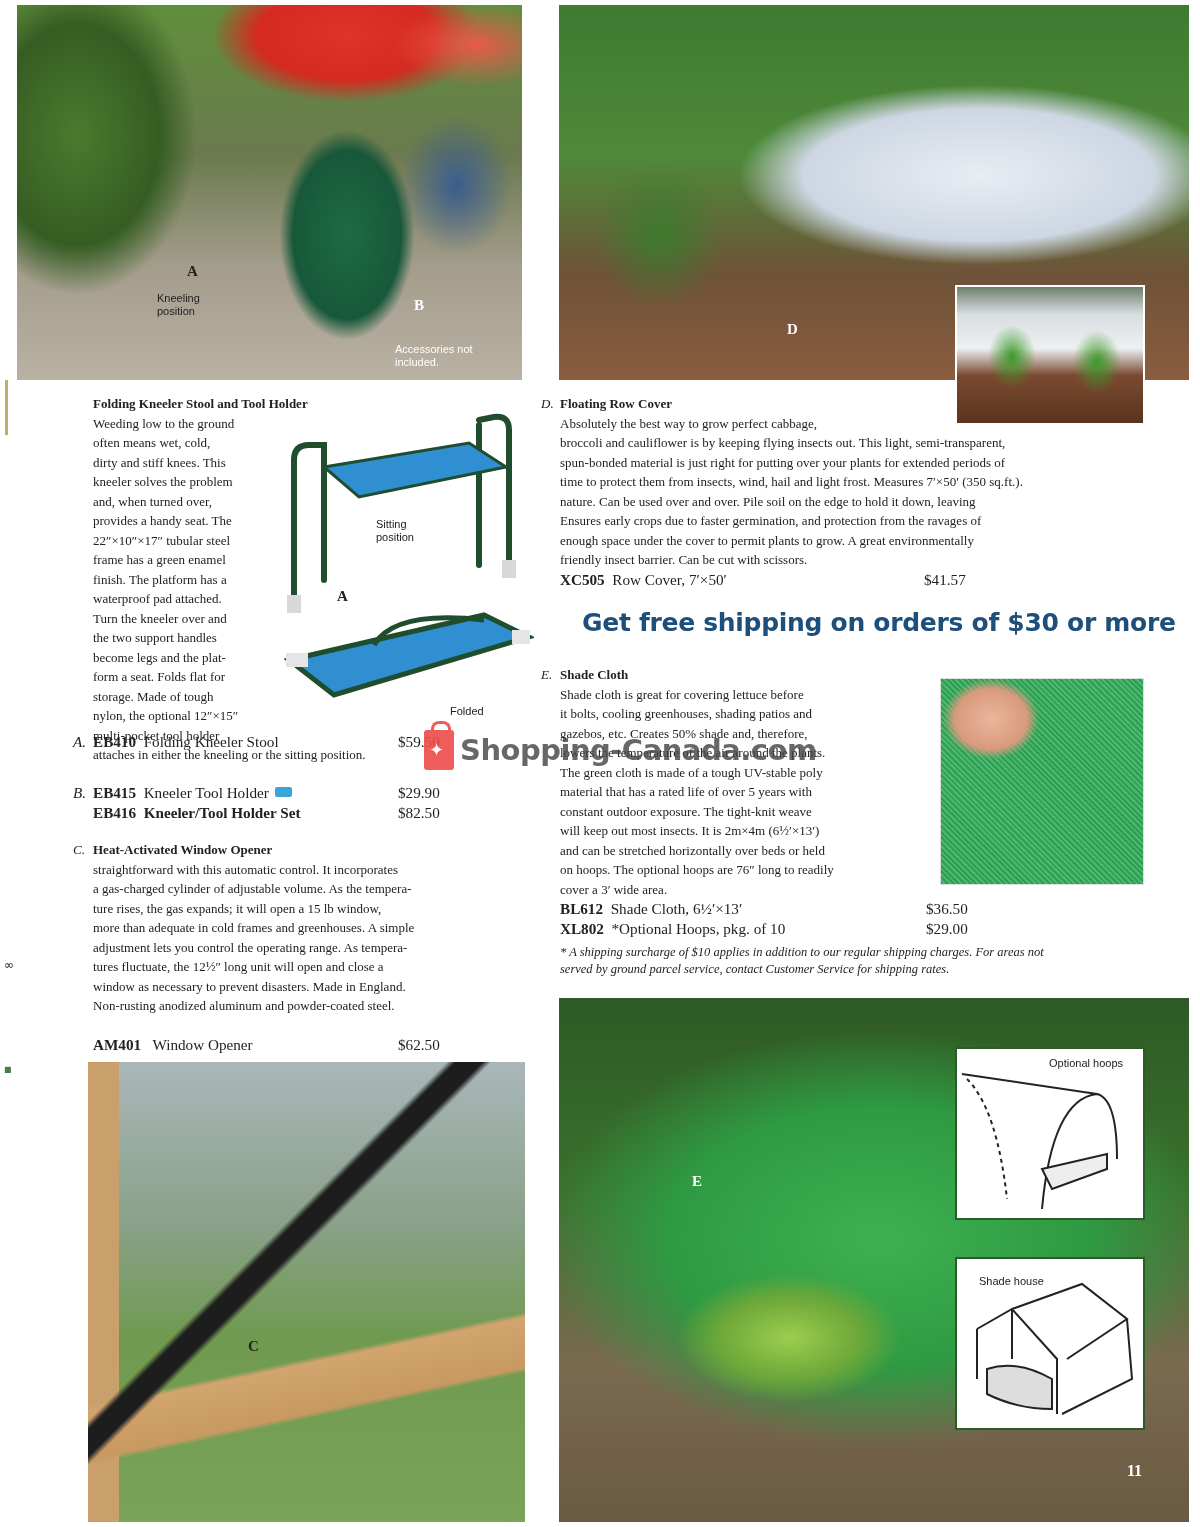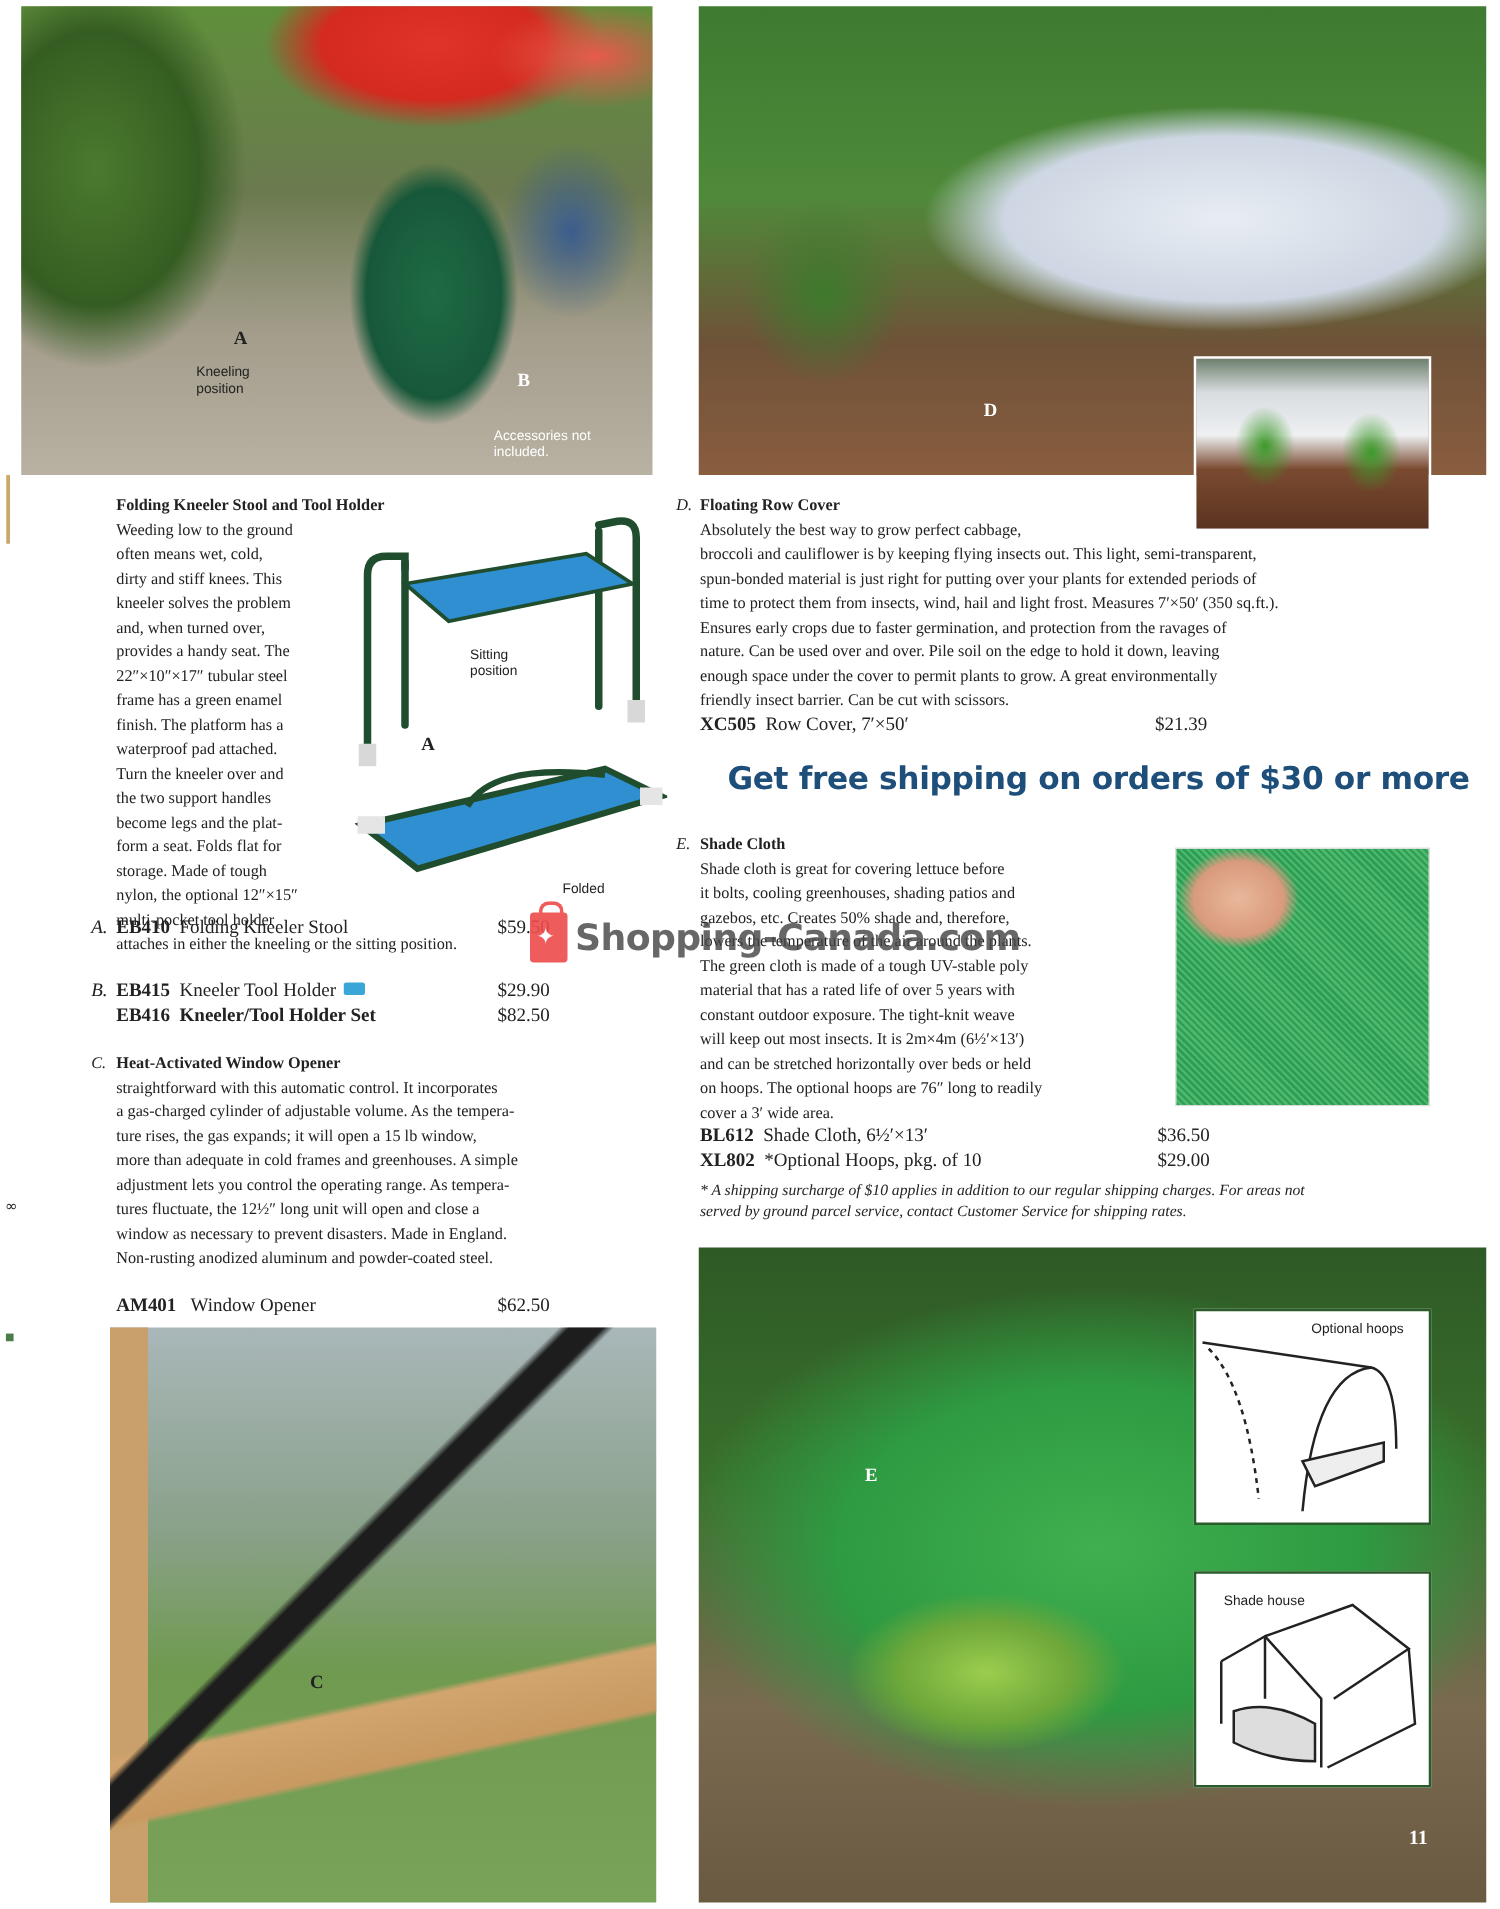--- a/index.html
+++ b/index.html
@@ -206,28 +206,28 @@
   <span class="price" style="left:305px;">$62.50</span>
 </div>
 
 <div class="block" style="left:560px;top:394px;width:600px;white-space:nowrap;">
   <span class="letter" style="left:-19px;top:0;">D.</span>
   <div class="title">Floating Row Cover</div>
   <p>Absolutely the best way to grow perfect cabbage,</p>
   <p>broccoli and cauliflower is by keeping flying insects out. This light, semi-transparent,</p>
   <p>spun-bonded material is just right for putting over your plants for extended periods of</p>
   <p>time to protect them from insects, wind, hail and light frost. Measures 7′×50′ (350 sq.ft.).</p>
+  <p>nature. Can be used over and over. Pile soil on the edge to hold it down, leaving</p>
   <p>Ensures early crops due to faster germination, and protection from the ravages of</p>
-  <p>nature. Can be used over and over. Pile soil on the edge to hold it down, leaving</p>
   <p>enough space under the cover to permit plants to grow. A great environmentally</p>
   <p>friendly insect barrier. Can be cut with scissors.</p>
 </div>
 <div class="sku-line" style="left:560px;top:570px;width:420px;">
   <span class="sku">XC505</span>&nbsp;&nbsp;<span>Row Cover, 7′×50′</span>
-  <span class="price" style="left:364px;">$21.39</span>
+  <span class="price" style="left:364px;">$41.57</span>
 </div>
 
 <div class="banner">Get free shipping on orders of $30 or more</div>
 
 <div class="block" style="left:560px;top:665px;width:370px;white-space:nowrap;">
   <span class="letter" style="left:-19px;top:0;">E.</span>
   <div class="title">Shade Cloth</div>
   <p>Shade cloth is great for covering lettuce before</p>
   <p>it bolts, cooling greenhouses, shading patios and</p>
   <p>gazebos, etc. Creates 50% shade and, therefore,</p>

